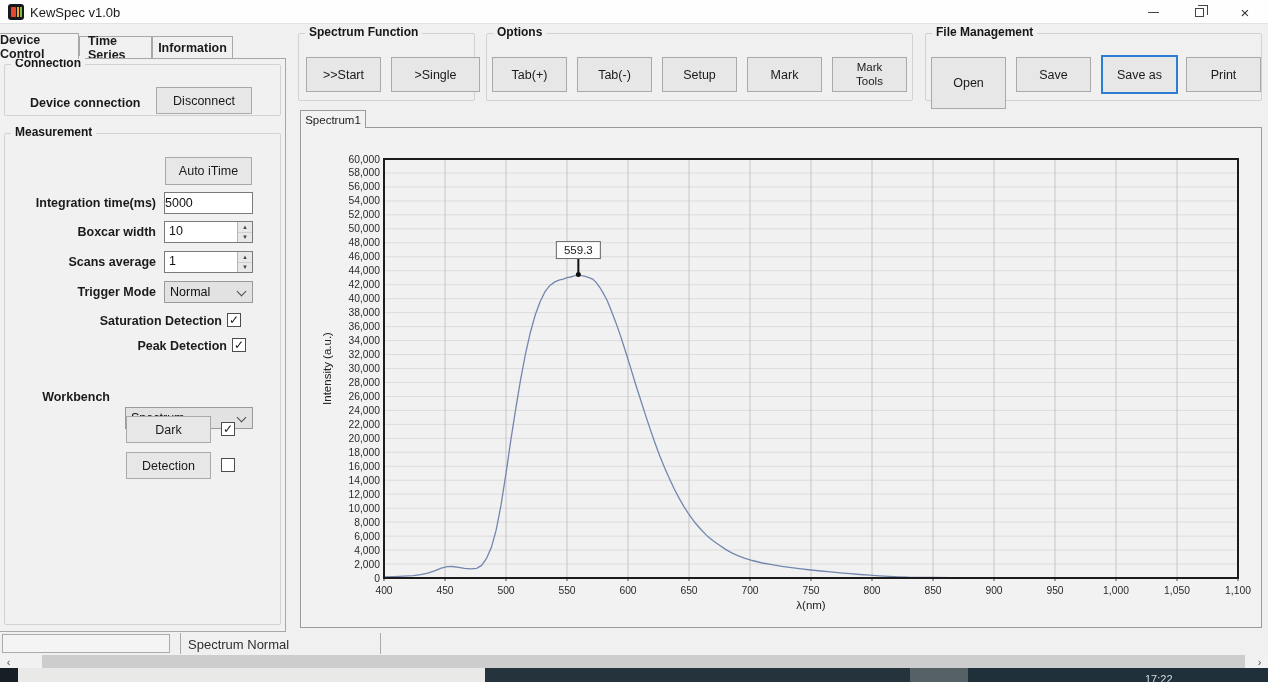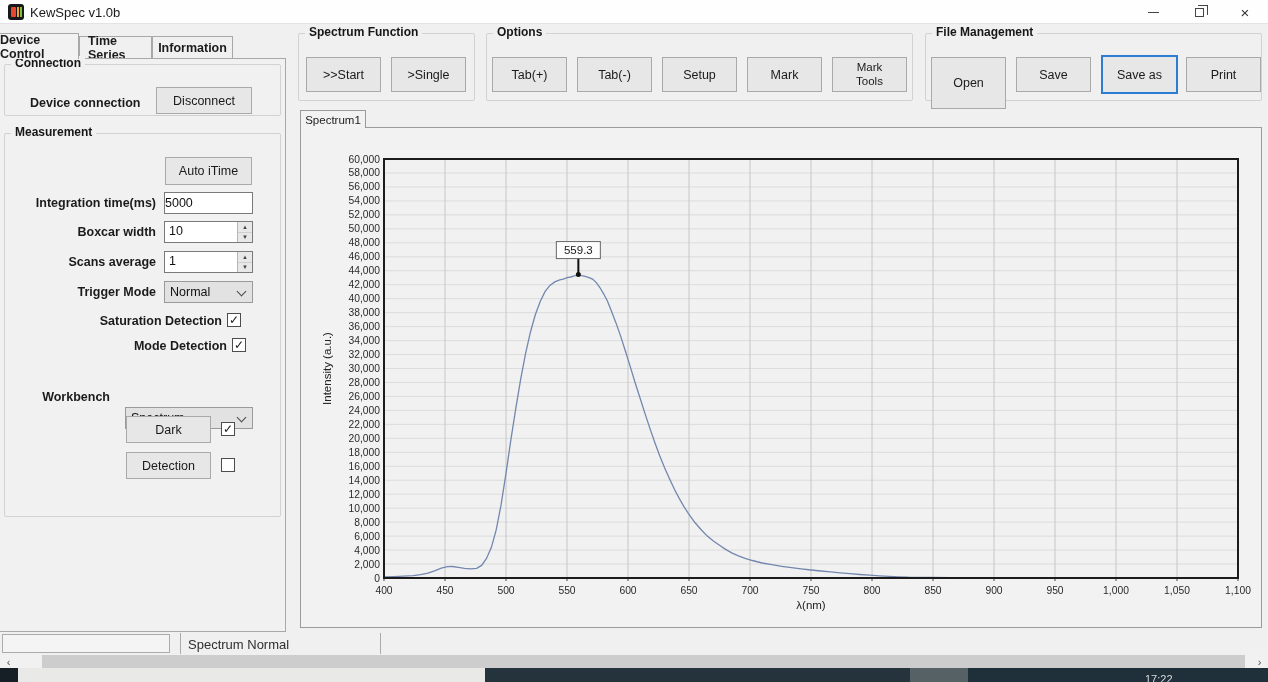--- a/index.html
+++ b/index.html
@@ -99,21 +99,21 @@
     <span>Information</span>
   </div>
   <div class="abs leftpage"></div>
 
   <div class="abs groupbox" style="left:4px; top:64px; width:277px; height:52px;">
     <span class="legend">Connection</span>
   </div>
   <div class="abs field-label" style="left:30px; top:96px; width:102px;">Device connection</div>
   <div class="abs btn" style="left:156px; top:87px; width:96px; height:27px;text-align:center;">Disconnect</div>
 
-  <div class="abs groupbox" style="left:4px; top:133px; width:277px; height:384px;">
+  <div class="abs groupbox" style="left:4px; top:133px; width:277px; height:492px;">
     <span class="legend">Measurement</span>
   </div>
 
   <div class="abs btn" style="left:165px; top:157px; width:87px; height:28px;">Auto iTime</div>
 
   <div class="abs field-label" style="left:10px; top:196px; width:146px;">Integration time(ms)</div>
   <div class="abs textbox" style="left:164px; top:192px; width:89px; height:22px;">
     <span>5000</span>
   </div>
 
@@ -137,40 +137,40 @@
 
   <div class="abs field-label" style="left:10px; top:285px; width:146px;">Trigger Mode</div>
   <div class="abs combo" style="left:164px; top:281px; width:89px; height:22px;">
     <span>Normal</span>
     <span class="chev"></span>
   </div>
 
   <div class="abs field-label" style="left:10px; top:314px; width:212px;">Saturation Detection</div>
   <div class="abs checkbox" style="left:227px; top:313px;">✓</div>
 
-  <div class="abs field-label" style="left:10px; top:339px; width:217px;">Mode Detection</div>
+  <div class="abs field-label" style="left:10px; top:339px; width:217px;">Peak Detection</div>
   <div class="abs checkbox" style="left:232px; top:338px;">✓</div>
 
   <div class="abs field-label" style="left:10px; top:390px; width:100px;">Workbench</div>
   <div class="abs combo" style="left:125px; top:385px; width:128px; height:22px;">
     <span>Spectrum</span>
     <span class="chev"></span>
   </div>
 
   <div class="abs btn" style="left:126px; top:416px; width:85px; height:27px;">Dark</div>
   <div class="abs checkbox" style="left:221px; top:422px;">✓</div>
 
   <div class="abs btn" style="left:126px; top:452px; width:85px; height:27px;">Detection</div>
   <div class="abs checkbox" style="left:221px; top:458px;"></div>
 
   <div class="abs groupbox" style="left:298px; top:33px; width:177px; height:68px;">
     <span class="legend tb-legend">Spectrum Function</span>
   </div>
   <div class="abs btn" style="left:306px; top:57px; width:75px; height:35px;">&gt;&gt;Start</div>
-  <div class="abs btn" style="left:391px; top:57px; width:75px; height:35px;">&gt;Single</div>
+  <div class="abs btn" style="left:391px; top:57px; width:89px; height:35px;">&gt;Single</div>
 
   <div class="abs groupbox" style="left:486px; top:33px; width:427px; height:68px;">
     <span class="legend tb-legend">Options</span>
   </div>
   <div class="abs btn" style="left:492px; top:57px; width:75px; height:35px;">Tab(+)</div>
   <div class="abs btn" style="left:577px; top:57px; width:75px; height:35px;">Tab(-)</div>
   <div class="abs btn" style="left:662px; top:57px; width:75px; height:35px;">Setup</div>
   <div class="abs btn" style="left:747px; top:57px; width:75px; height:35px;">Mark</div>
   <div class="abs btn" style="left:832px; top:57px; width:75px; height:35px; white-space:pre-line; line-height:1.15; font-size:11.5px;">Mark
 Tools</div>

